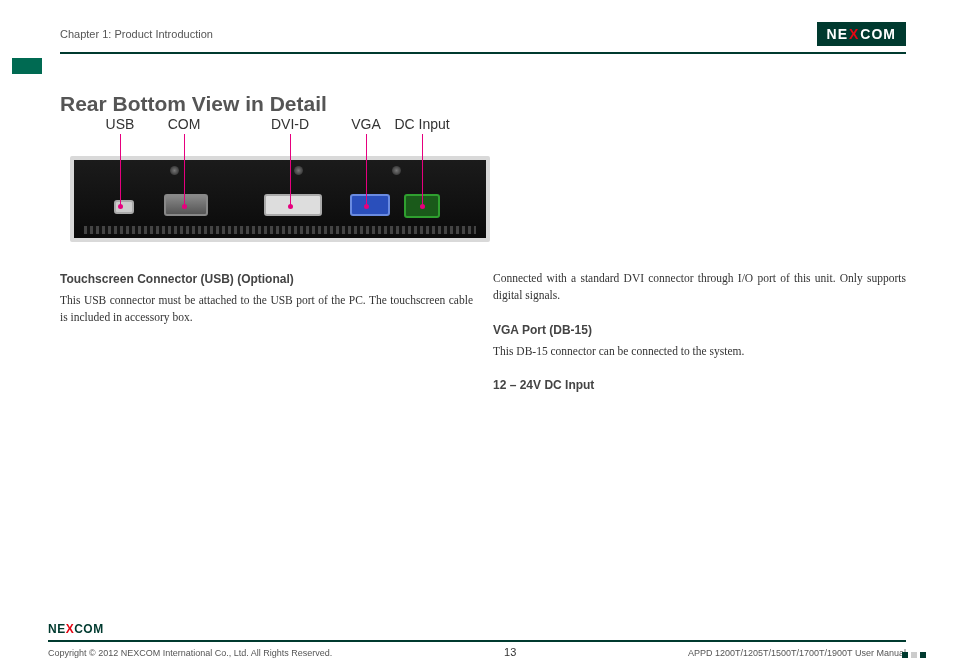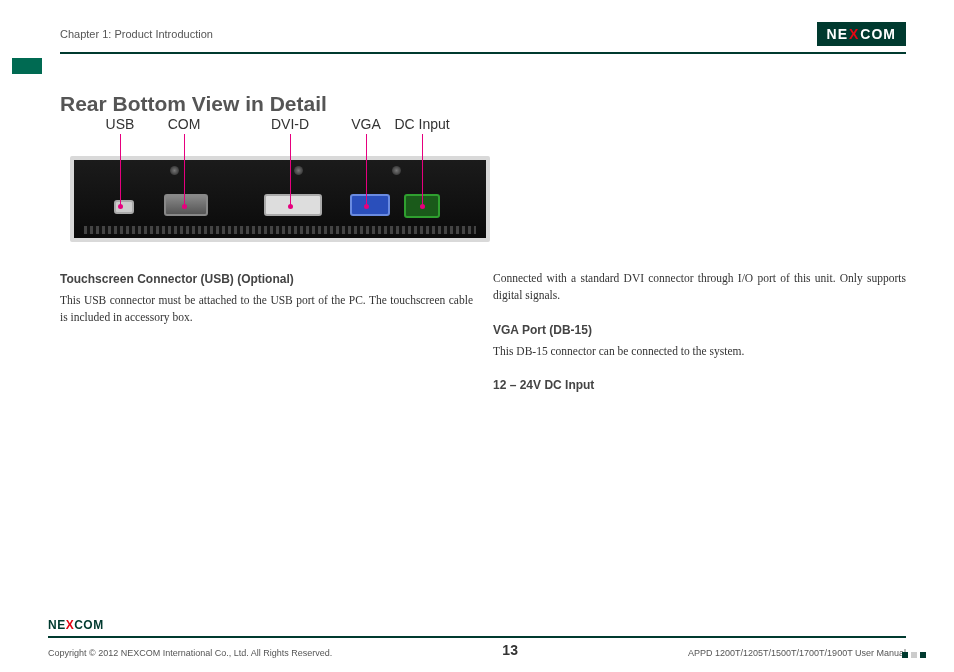--- a/index.html
+++ b/index.html
@@ -167,21 +167,21 @@
   }
   .fbar {
     display: flex; justify-content: space-between; align-items: flex-end;
     font-size: 9px; color: #555;
   }
   .flogo {
     font-weight: bold; color: #003a2f; font-size: 12px; letter-spacing: 0.5px;
     margin-bottom: 4px;
   }
   .flogo .x{color:#e30613}
-  .pg { font-weight: bold; font-size: 14px; color:#333;text-align:right; }
+  .pg { font-weight: normal; font-size: 11px; color:#333;text-align:right; }
   .fdeco { position:absolute; right:-20px; bottom:0; display:flex; gap:3px;}
   .fdeco i{width:6px;height:6px;background:#003a2f;display:block}
   .fdeco i:nth-child(2){background:#ccc}
 </style>
 </head>
 <body>
 
 <div class="page">
   <div class="topbar">
     <span>Chapter 1: Product Introduction</span>

